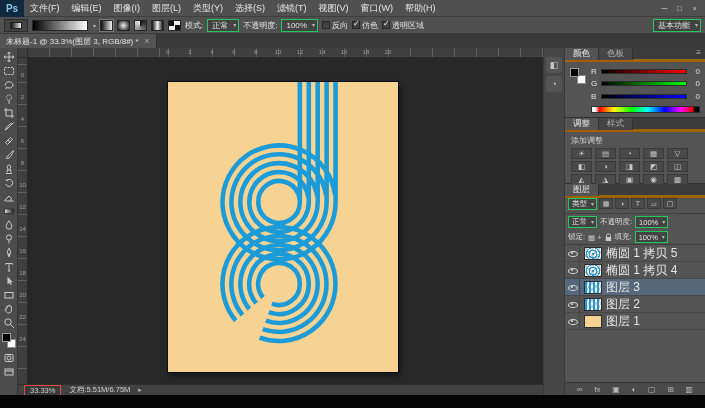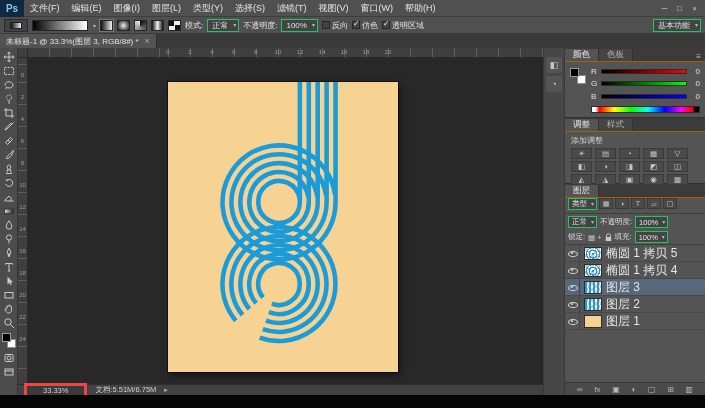--- a/index.html
+++ b/index.html
@@ -55,30 +55,30 @@
   .hruler{position:absolute;left:10px;top:0;right:0;height:10px;background:#3f3f3f;border-bottom:1px solid #2a2a2a;display:flex;padding-left:129px;overflow:hidden;
     background-image:repeating-linear-gradient(90deg,rgba(255,255,255,.16) 0 1px,transparent 1px 22px);background-position:140px 0}
   .hruler span{width:22px;flex:none;font-size:6px;color:#9c9c9c;line-height:9px;text-align:center}
   .vruler{position:absolute;left:0;top:10px;width:10px;bottom:11px;background:#3f3f3f;border-right:1px solid #2a2a2a;display:flex;flex-direction:column;padding-top:14px;overflow:hidden;
     background-image:repeating-linear-gradient(180deg,rgba(255,255,255,.16) 0 1px,transparent 1px 22px);background-position:0 24px}
   .vruler span{height:22px;flex:none;font-size:6px;color:#9c9c9c;text-align:center}
   .viewport{position:absolute;left:10px;top:10px;right:0;bottom:11px;background:#282828;overflow:hidden}
   .poster{position:absolute;left:140px;top:24px;width:230px;height:290px;box-shadow:0 0 0 1px rgba(0,0,0,.55),2px 3px 7px rgba(0,0,0,.55)}
   .poster svg{display:block;width:100%;height:100%}
   .statusbar{position:absolute;left:0;bottom:0;right:0;height:11px;background:#424242;border-top:1px solid #2f2f2f;display:flex;align-items:center;gap:8px;padding:0 6px;font-size:7.5px;color:#cfcfcf}
-  .zoombox{border:3px solid #ef4444;background:#3a3a3a;padding:0 16px;line-height:9px}
+  .zoombox{border:1px solid #ef4444;background:#3a3a3a;padding:0 5px;line-height:9px}
   .statarrow{color:#b0b0b0;font-size:7px}
 
   
   .dock{left:543px;top:48px;width:22px;height:347px;background:#474747;border-left:1px solid #383838;border-right:1px solid #383838;padding-top:6px}
   .dock-icon{display:flex;align-items:center;justify-content:center;width:16px;height:16px;margin:3px auto;background:#545454;border-radius:2px;color:#c4c4c4;font-size:9px}
 
   
   .panels{left:565px;top:48px;width:140px;height:347px;background:#474747;display:flex;flex-direction:column}
-  .panel-tabs{height:14px;background:#3b3b3b;display:flex;align-items:flex-end;border-bottom:1px solid #a16207;flex:none}
+  .panel-tabs{height:14px;background:#3b3b3b;display:flex;align-items:flex-start;border-bottom:3px solid #a16207;flex:none}
   .ptab{padding:0 8px;display:flex;align-items:center;color:#b2b2b2;background:#454545;border-right:1px solid #323232;font-size:8.5px;white-space:nowrap}
   .ptab.active{background:#545454;color:#eaeaea}
   .panel-menu{margin-left:auto;color:#bbb;padding:0 4px;font-size:8px;display:flex;align-items:center}
   .panel-body{background:#545454;border-bottom:1px solid #303030;flex:none}
 
   .color-body{height:56px;display:flex;padding:4px 5px;gap:5px}
   .mini-swatches{position:relative;width:16px;height:16px;flex:none;margin-top:2px}
   .cols{flex:1;display:flex;flex-direction:column;justify-content:space-between}
   .crow{display:flex;align-items:center;gap:3px;height:10px}
   .clabel{width:7px;font-size:8px;color:#e0e0e0}

